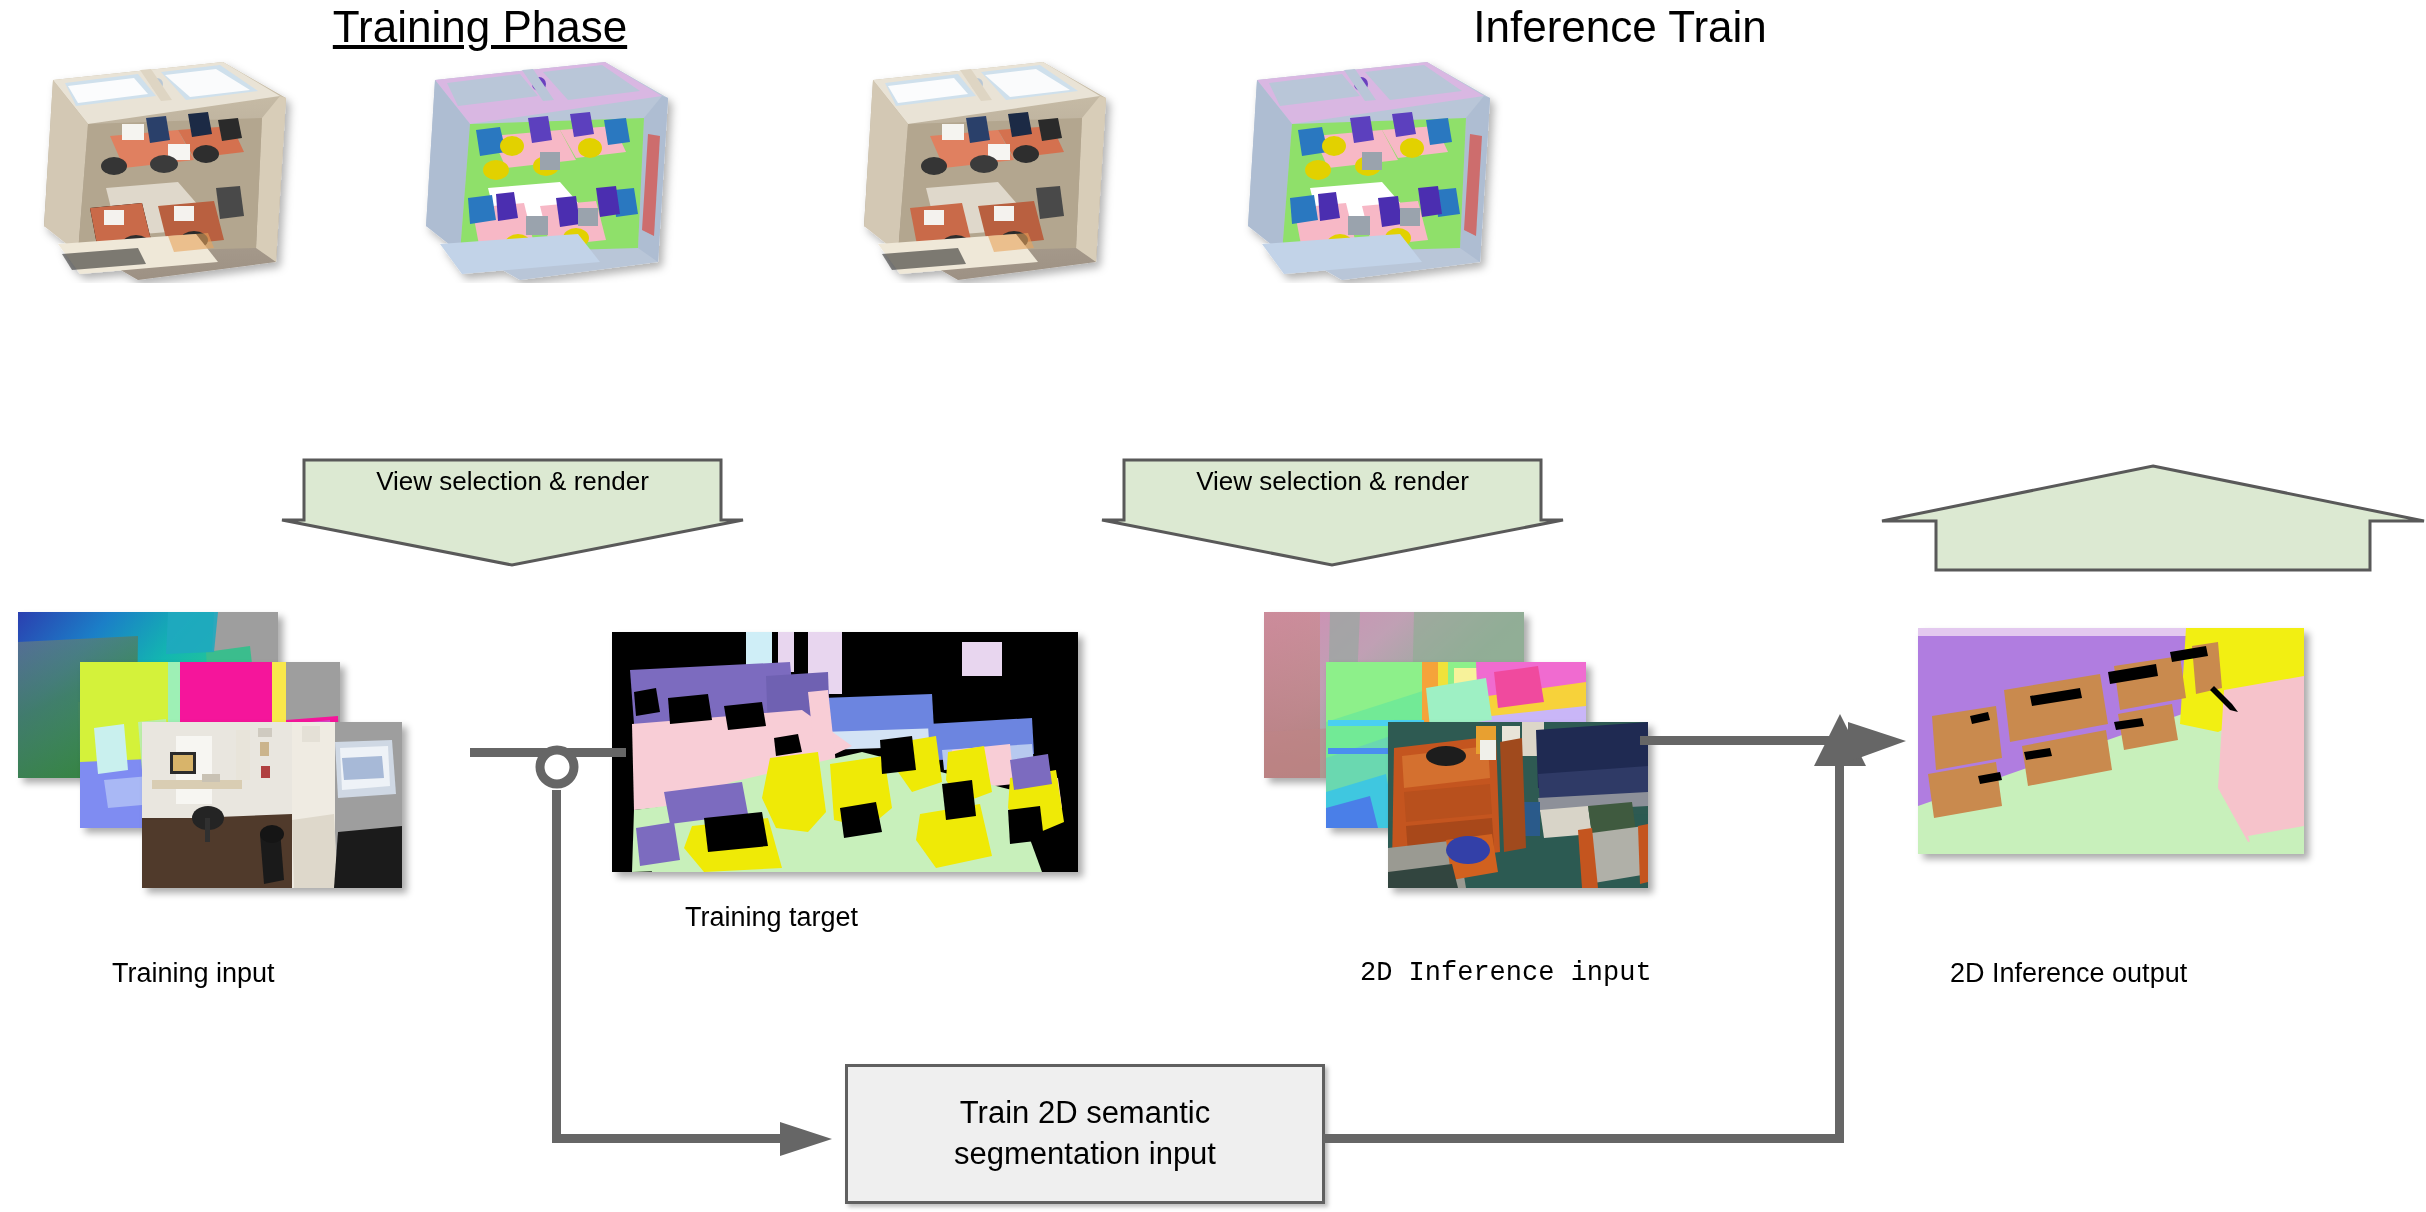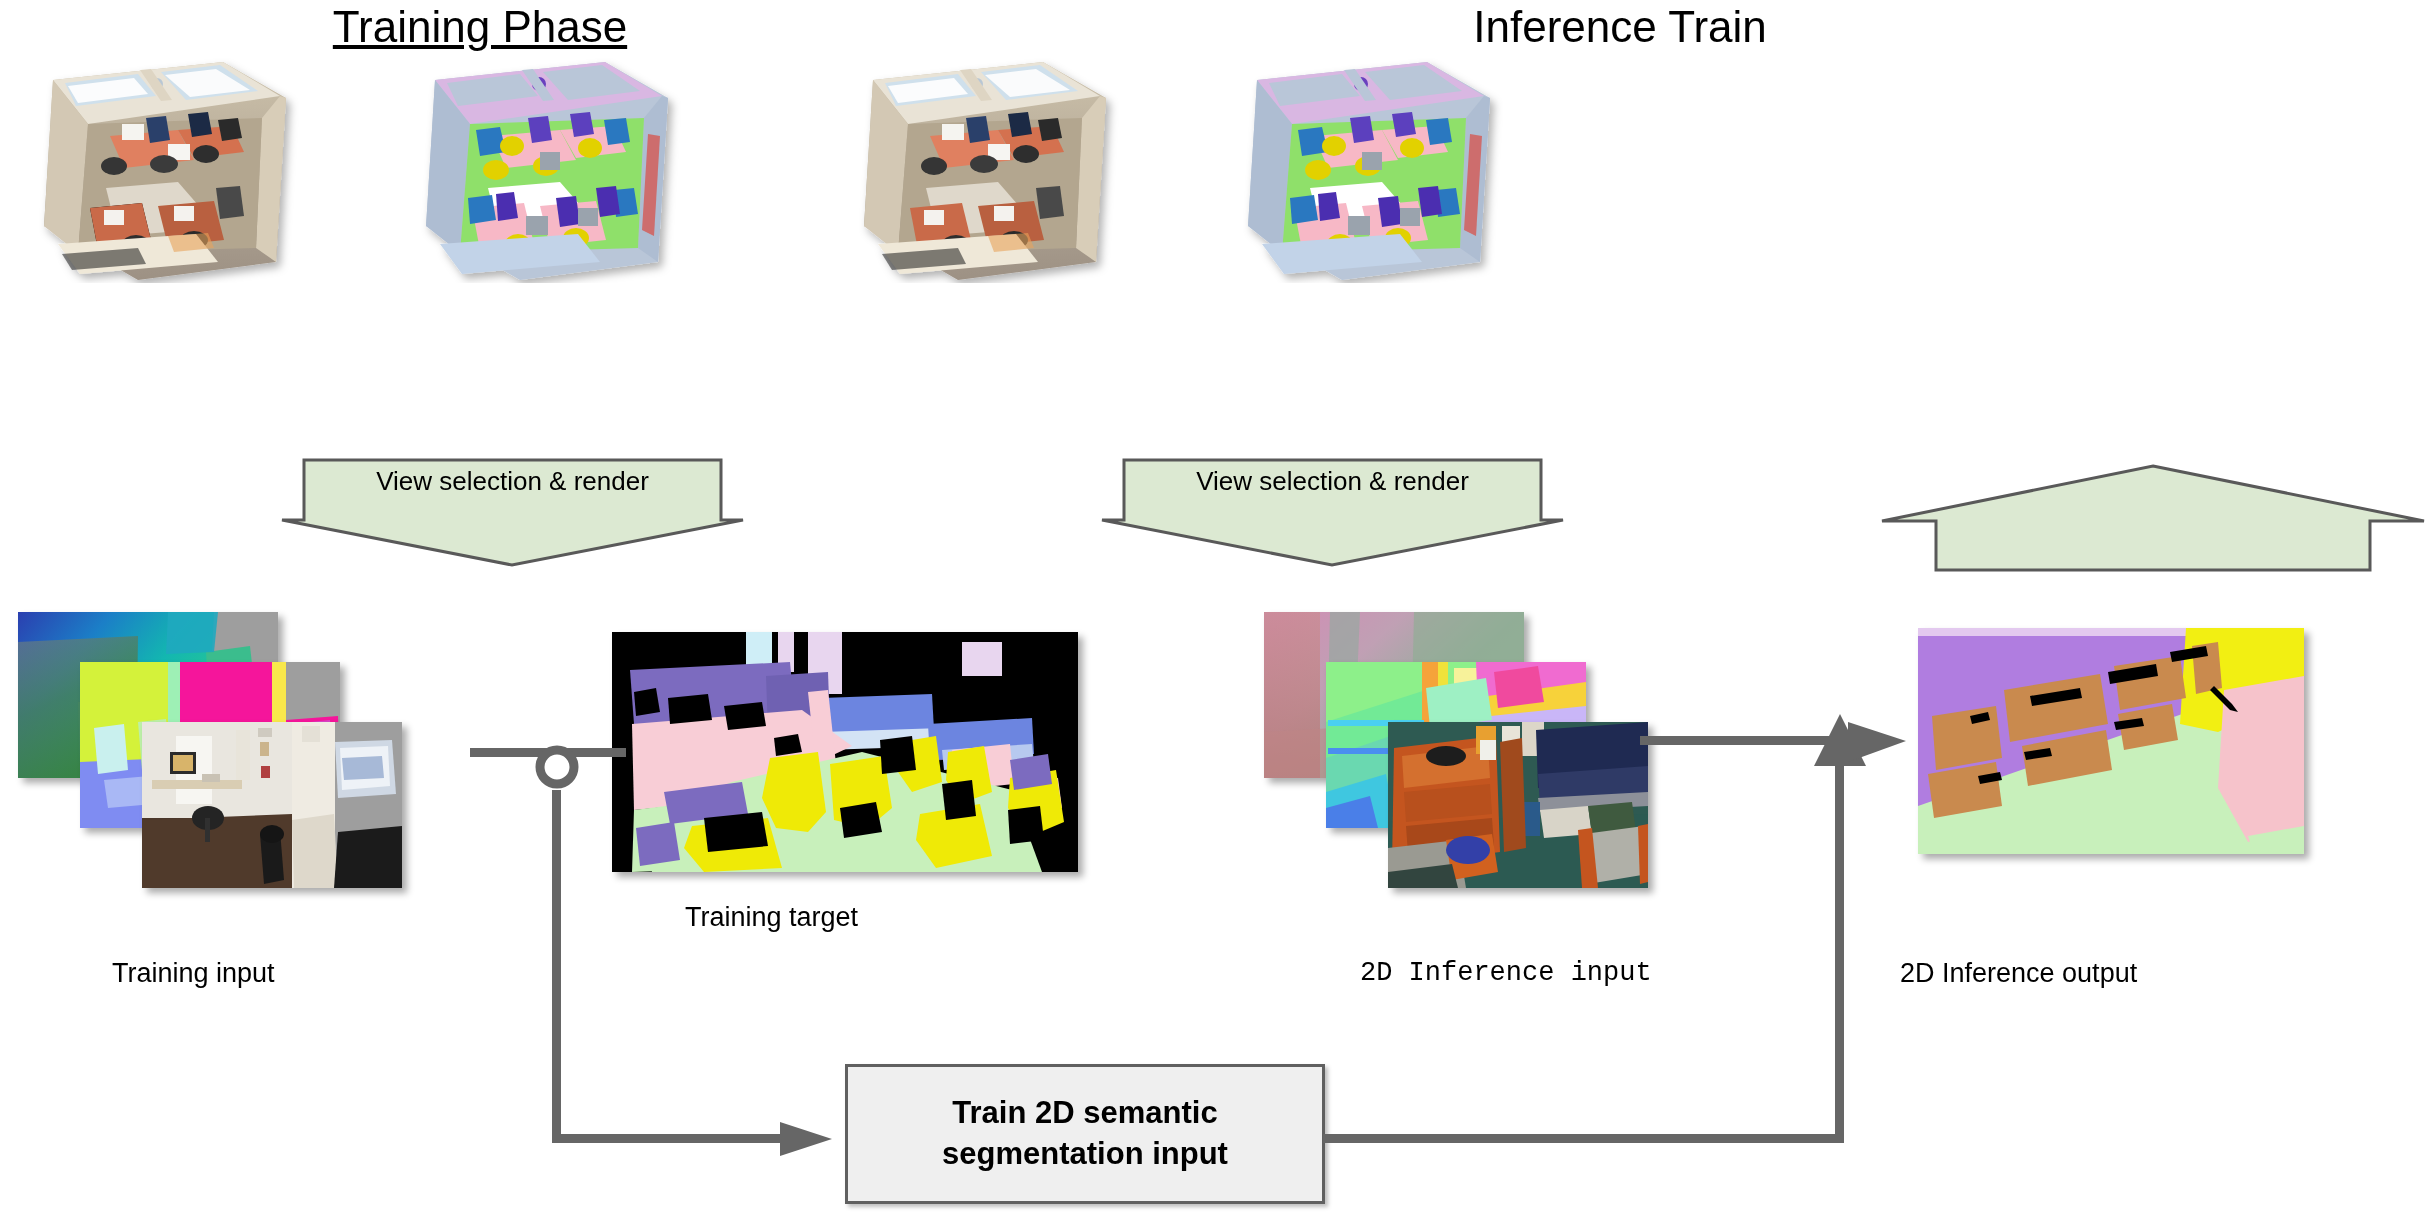--- a/index.html
+++ b/index.html
@@ -499,42 +499,42 @@
     <path d="M112,68 L162,60 L164,70 L114,78 Z" fill="#000"></path>
     <path d="M190,44 L238,36 L240,48 L192,56 Z" fill="#000"></path>
     <path d="M252,24 L288,18 L290,28 L254,34 Z" fill="#000"></path>
     <path d="M196,94 L224,90 L226,98 L198,102 Z" fill="#000"></path>
     <path d="M106,124 L132,120 L134,128 L108,132 Z" fill="#000"></path>
     <path d="M52,88 L70,84 L72,92 L54,96 Z" fill="#000"></path>
     <path d="M60,148 L82,144 L84,152 L62,156 Z" fill="#000"></path>
     <path d="M296,58 L314,76 L320,84 L312,82 L292,62 Z" fill="#000"></path>
   </svg>
 </div>
-<div class="abs caption" style="left:1900px;top:958px;width:320px;">2D Inference output</div>
+<div class="abs caption" style="left:1950px;top:958px;width:320px;">2D Inference output</div>
 
 <div class="wire" style="left:470px;top:748px;width:78px;height:9px;"></div>
 <div class="wire" style="left:566px;top:748px;width:60px;height:9px;"></div>
 
 <div class="abs" style="left:530px;top:740px;width:54px;height:54px;">
   <svg width="54" height="54" viewBox="0 0 54 54">
     <circle cx="27" cy="27" r="17" fill="none" stroke="#666666" stroke-width="9"></circle>
   </svg>
 </div>
 
 <div class="wire" style="left:552px;top:790px;width:9px;height:353px;"></div>
 
 <div class="wire" style="left:552px;top:1134px;width:240px;height:9px;"></div>
 
 <div class="abs" style="left:780px;top:1112px;width:60px;height:54px;">
   <svg width="60" height="54" viewBox="0 0 60 54">
     <polygon points="0,10 52,27 0,44" fill="#666666"></polygon>
   </svg>
 </div>
 
-<div class="abs procbox" style="left:845px;top:1064px;width:480px;height:140px;font-weight:bold;">
+<div class="abs procbox" style="left:845px;top:1064px;width:480px;height:140px;">
   <div class="line">Train 2D semantic</div>
   <div class="line">segmentation input</div>
 </div>
 
 <div class="wire" style="left:1323px;top:1134px;width:521px;height:9px;"></div>
 <div class="wire" style="left:1835px;top:760px;width:9px;height:378px;"></div>
 
 <div class="abs" style="left:1808px;top:712px;width:64px;height:60px;">
   <svg width="64" height="60" viewBox="0 0 64 60">
     <polygon points="32,2 58,54 6,54" fill="#666666"></polygon>

